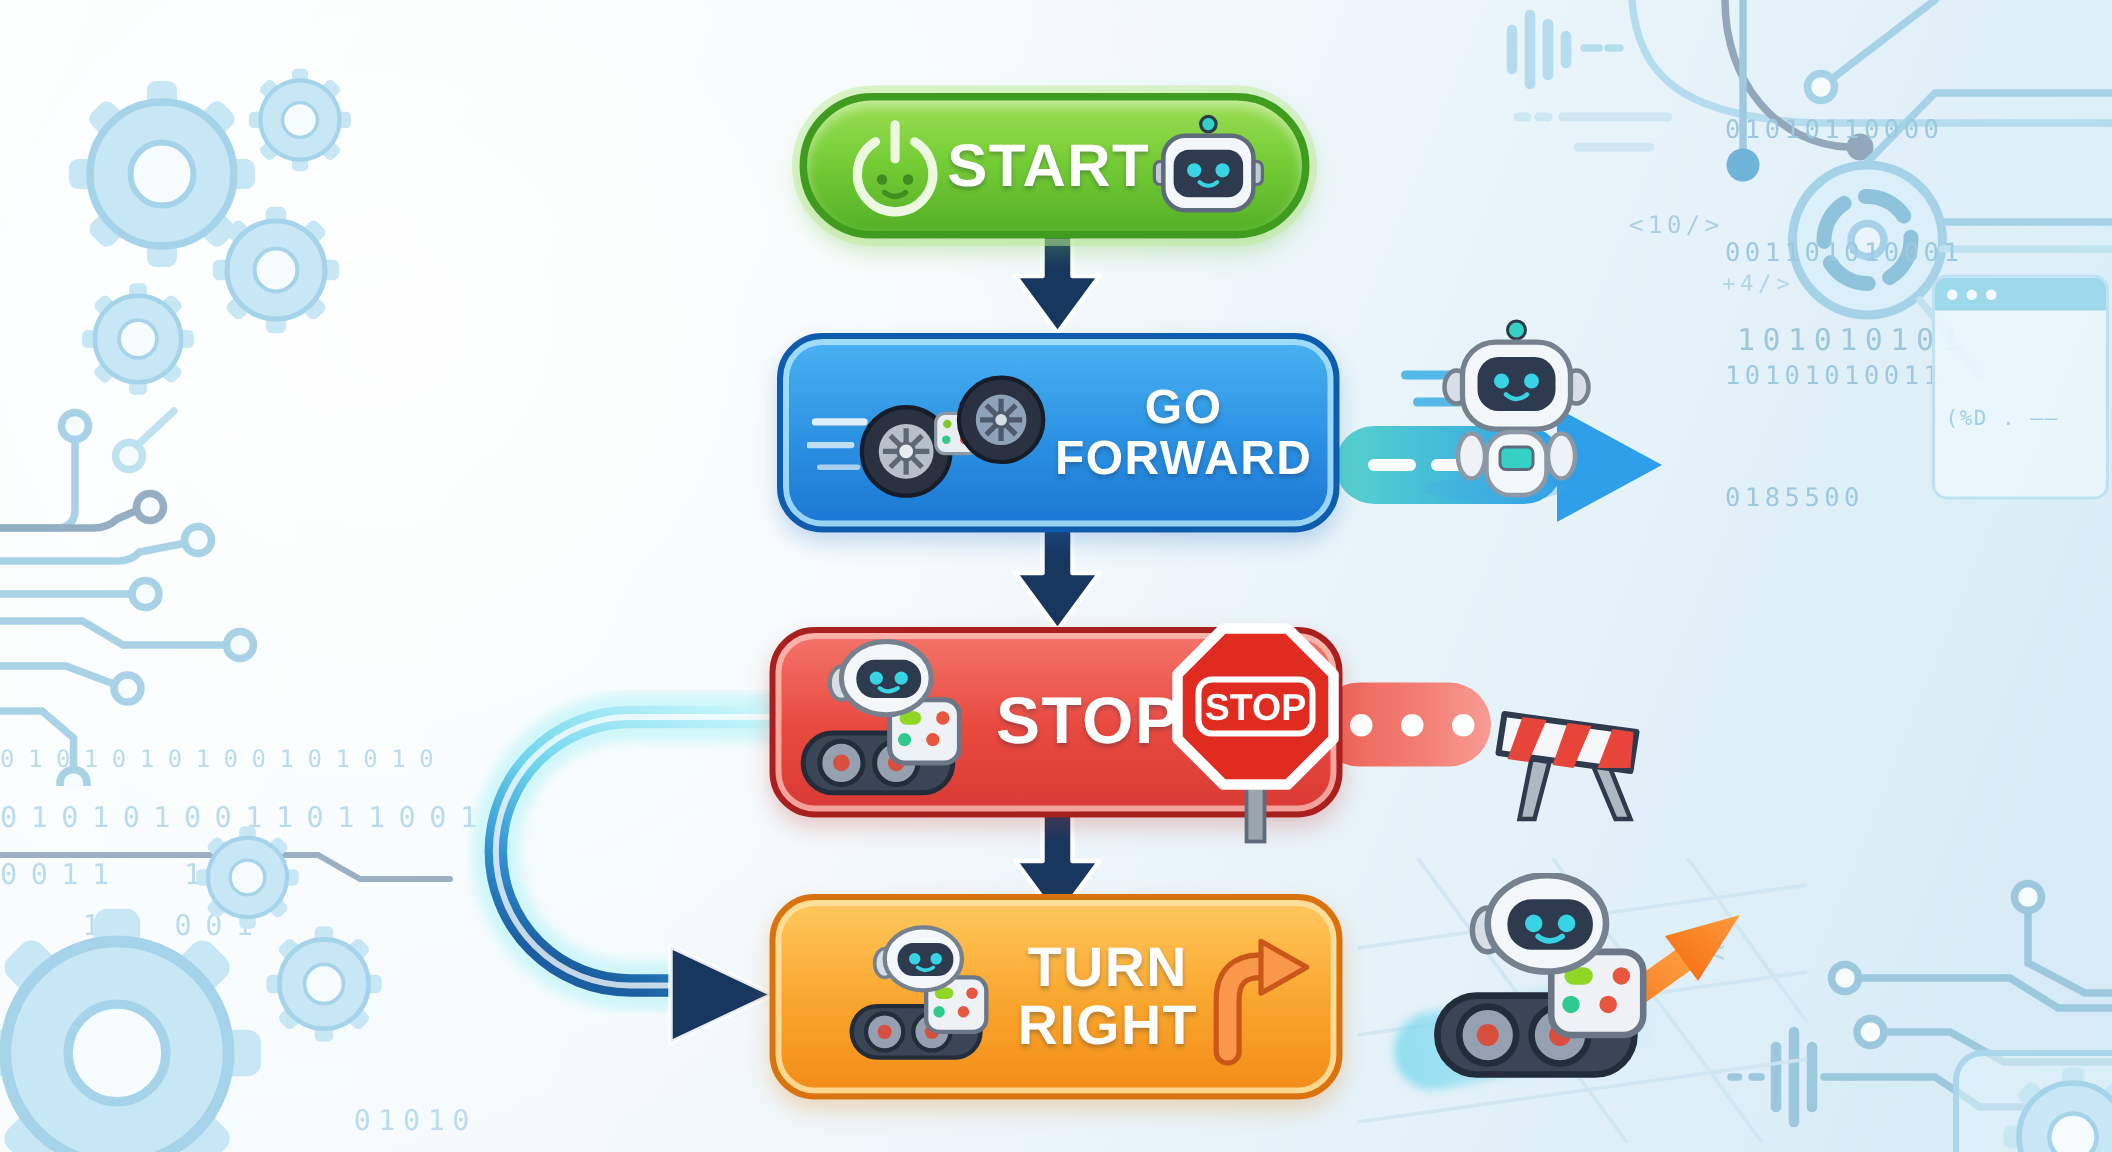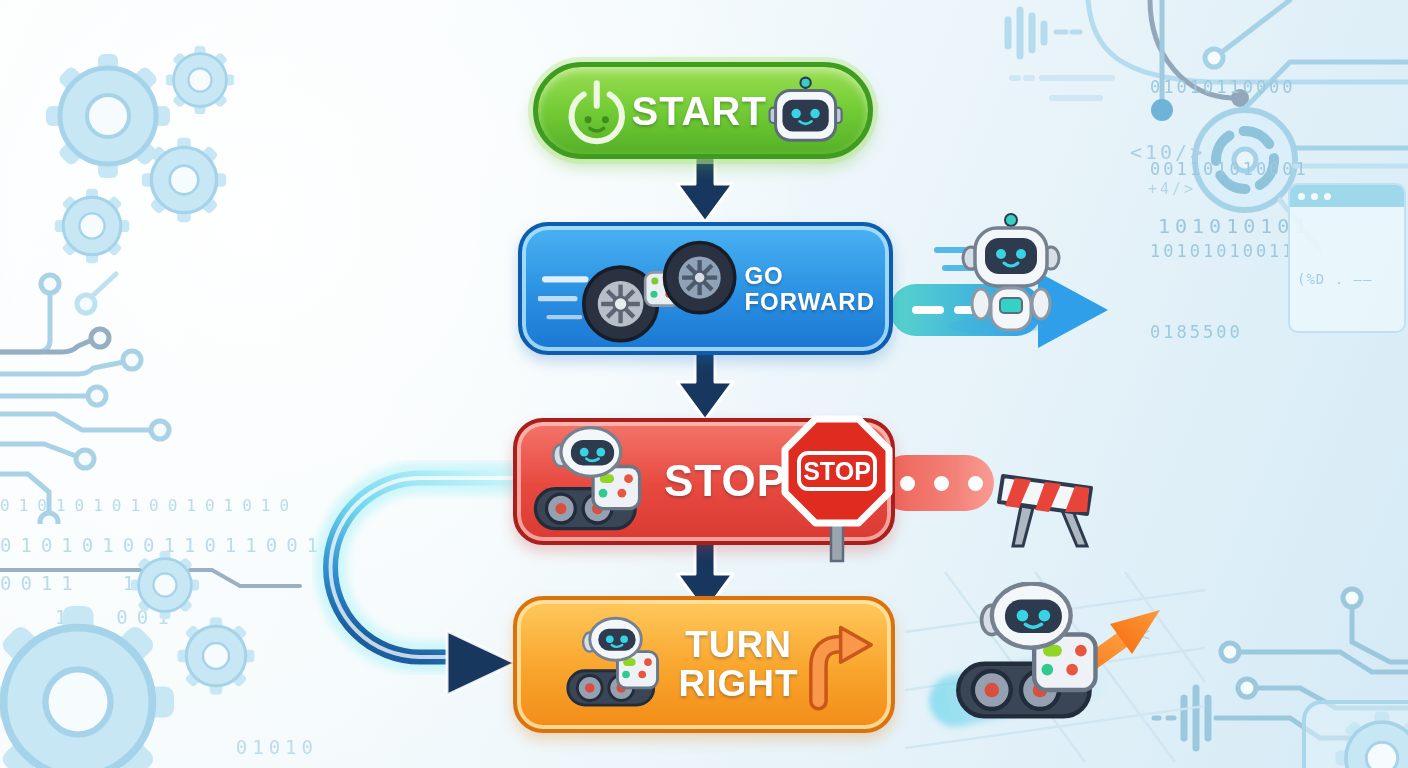--- a/index.html
+++ b/index.html
@@ -34,27 +34,27 @@
   }
   .card-orange{
     left:513px;top:596px;width:382px;height:137px;
     background:linear-gradient(180deg,#ffc95e 0%,#f9a62e 52%,#f28c17 100%);
     border:4px solid #d87310;
     box-shadow:inset 0 0 0 4px rgba(255,227,165,.85),0 7px 14px rgba(230,140,40,.3);
     padding-left:33px;
   }
   .lbl{color:#fff;font-weight:bold;text-shadow:0 2px 3px rgba(25,35,60,.3);letter-spacing:1px;line-height:1.05;}
   .lbl-start{font-size:40px;}
-  .lbl-two{font-size:24px;}
+  .lbl-two{font-size:32px;text-align:center;}
   .lbl-stop{font-size:44px;}
   .lbl-turn{font-size:37px;text-align:center;}
   
   .binary{position:absolute;font-family:"DejaVu Sans Mono",monospace;color:#b9dcec;white-space:pre;}
   .bin-tr{left:1150px;top:20px;width:248px;text-align:left;font-size:17px;letter-spacing:3px;line-height:1.6;color:#9dc9de;}
-  .tag1{left:1130px;top:140px;font-size:20px;letter-spacing:3px;color:#a9cfe2;font-family:"DejaVu Sans Mono",monospace;}
+  .tag1{left:1086px;top:140px;font-size:16px;letter-spacing:3px;color:#a9cfe2;font-family:"DejaVu Sans Mono",monospace;}
   .tag2{left:1148px;top:180px;font-size:15px;letter-spacing:3px;color:#b3d6e6;font-family:"DejaVu Sans Mono",monospace;}
   .bin-mid{left:1158px;top:214px;font-size:20px;letter-spacing:5px;color:#9cc6da;}
   .bracket{left:1138px;top:622px;font-size:20px;color:#b3d6e6;font-family:"DejaVu Sans Mono",monospace;}
   .bin-l1{left:0;top:496px;font-size:16px;letter-spacing:9px;}
   .bin-l2{left:0;top:534px;font-size:19px;letter-spacing:9px;}
   .bin-l3{left:0;top:572px;font-size:19px;letter-spacing:9px;}
   .bin-l4{left:55px;top:606px;font-size:19px;letter-spacing:9px;}
   .bin-bl-col{left:168px;top:684px;width:150px;text-align:right;font-size:19px;letter-spacing:5px;line-height:1.35;color:#bcdcec;}
   .code-win{
     left:1288px;top:183px;width:118px;height:150px;box-sizing:border-box;

